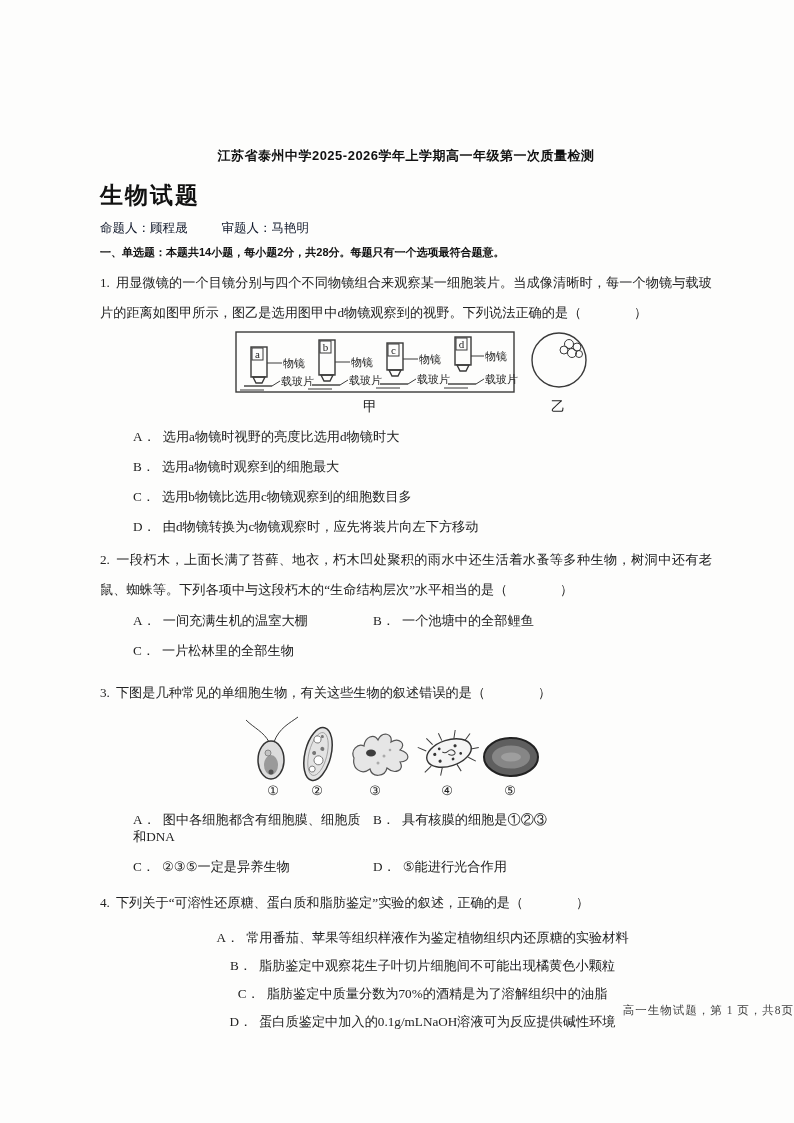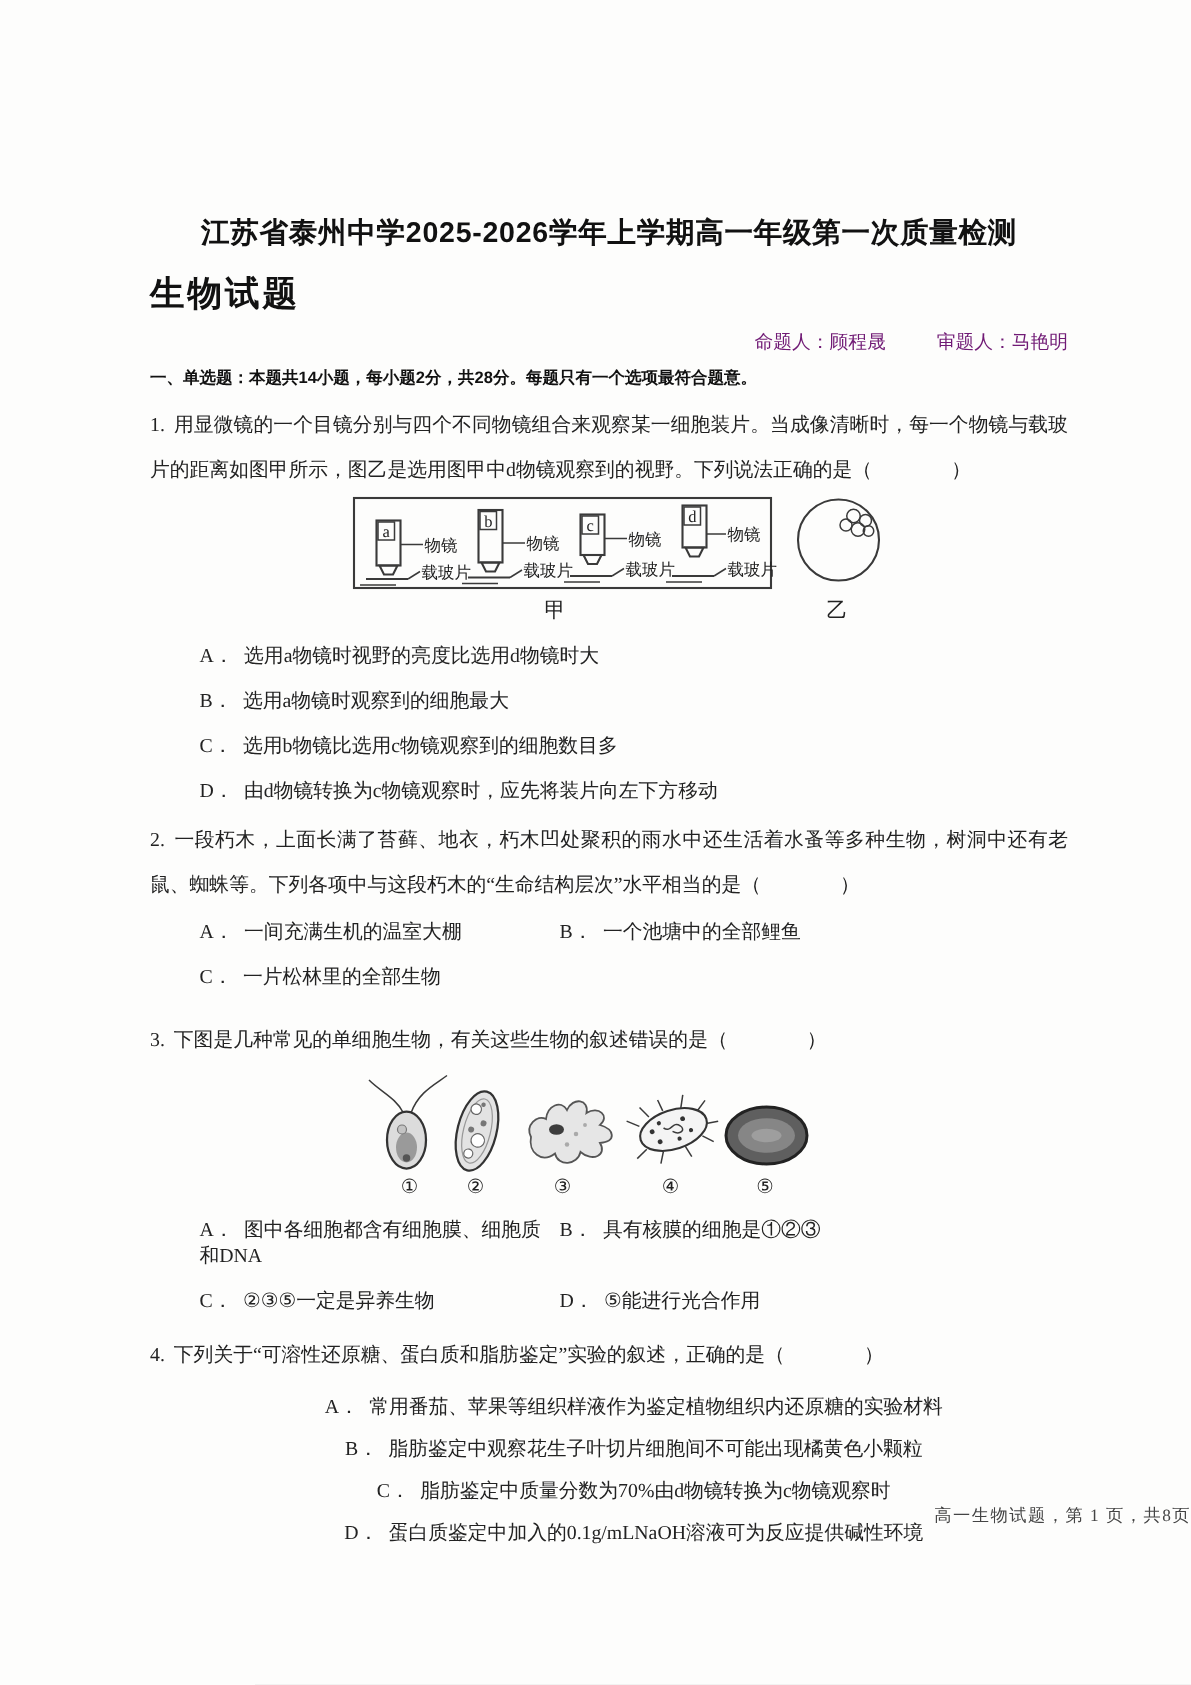--- a/index.html
+++ b/index.html
@@ -6,30 +6,30 @@
   .page {
     position:relative; width:794px; height:1123px; margin:0 auto;
     background:#fdfdfc; overflow:hidden;
     font-family:"Liberation Serif","DejaVu Serif",serif;
     color:#222;
   }
   .content { position:absolute; left:100px; top:146px; width:612px; }
 
   .title1 {
     font-family:"Liberation Sans","DejaVu Sans",sans-serif;
-    font-weight:700; font-size:19px; line-height:20px;
+    font-weight:700; font-size:13px; line-height:20px;
     text-align:center; color:#111; letter-spacing:.5px;
   }
   .title2 {
     font-family:"Liberation Sans","DejaVu Sans",sans-serif;
     font-weight:700; font-size:23px; line-height:26px;
     color:#111; margin-top:16px; letter-spacing:2px;
   }
   .authors {
-    text-align:right; font-size:12.5px; line-height:16px; margin-top:12px; color:#701a75;
+    text-align:left; font-size:12.5px; line-height:16px; margin-top:12px; color:#0f172a;
   }
   .authors .gap { display:inline-block; width:34px; }
   .section-header {
     font-family:"Liberation Sans","DejaVu Sans",sans-serif;
     font-weight:700; font-size:11px; line-height:18px; margin-top:7px; color:#111;
   }
 
   .q-stem { font-size:13.2px; line-height:30px; text-align:justify; }
   .q-num { padding-right:6px; }
 
@@ -246,20 +246,20 @@
         <div><span class="opt-label">D．</span><span>⑤能进行光合作用</span></div>
       </div>
     </div>
 
     <div class="q4">
       <div class="q-stem">
         <span class="q-num">4.</span><span>下列关于“可溶性还原糖、蛋白质和脂肪鉴定”实验的叙述，正确的是（　　　　）</span>
       </div>
       <div class="opt-row"><span class="opt-label">A．</span><span>常用番茄、苹果等组织样液作为鉴定植物组织内还原糖的实验材料</span></div>
       <div class="opt-row"><span class="opt-label">B．</span><span>脂肪鉴定中观察花生子叶切片细胞间不可能出现橘黄色小颗粒</span></div>
-      <div class="opt-row"><span class="opt-label">C．</span><span>脂肪鉴定中质量分数为70%由d物镜转换为c物镜观察时</span></div>
+      <div class="opt-row"><span class="opt-label">C．</span><span>脂肪鉴定中质量分数为70%的酒精是为了溶解组织中的油脂</span></div>
       <div class="opt-row"><span class="opt-label">D．</span><span>蛋白质鉴定中加入的0.1g/mLNaOH溶液可为反应提供碱性环境</span></div>
     </div>
 
   </div>
 
   <div class="footer">高一生物试题，第 1 页，共8页</div>
 </div>
 
 </body></html>

